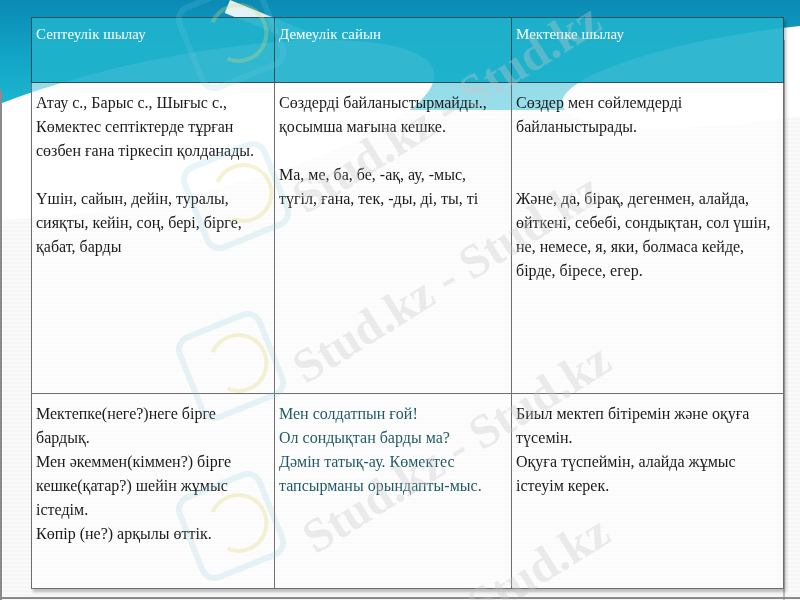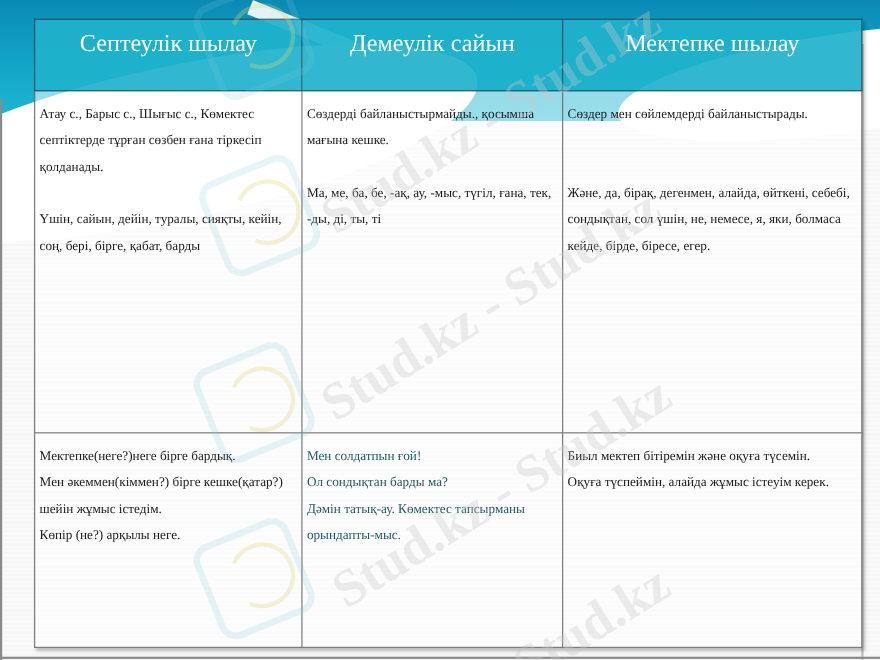--- a/index.html
+++ b/index.html
@@ -79,33 +79,33 @@
       table-layout: fixed;
       box-shadow: 2px 3px 3px rgba(0,0,0,0.25);
     }
     table.grammar col.c1 { width: 243px; }
     table.grammar col.c2 { width: 237px; }
     table.grammar col.c3 { width: 272px; }
     table.grammar th {
       background: rgba(32, 178, 204, 0.92);
       color: #ffffff;
       font-weight: normal;
-      font-size: 22px;
-      text-align: center;
+      font-size: 15px;
+      text-align: left;
       vertical-align: top;
       padding: 8px 4px 0 4px;
       height: 56px;
       border: 1px solid #2f4f5a;
     }
     table.grammar td {
       background: rgba(255,255,255,0.55);
       border: 1px solid #6e6e6e;
       vertical-align: top;
       padding: 8px 4px 4px 4px;
-      font-size: 12px;
+      font-size: 16px;
       line-height: 24px;
       color: #1a1a1a;
     }
     td .para { display: block; }
     td .gap { display: block; height: 24px; }
     td .italic { }
     td .teal { color: #1f5a66; }
     tr.r1 td { height: 298px; }
     tr.r2 td { height: 182px; }
     .watermark {
@@ -177,21 +177,21 @@
           <span class="para">Сөздер  мен  сөйлемдерді байланыстырады.</span>
           <span class="gap"></span>
           <span class="gap"></span>
           <span class="para italic">Және, да,  бірақ,  дегенмен, алайда,  өйткені,  себебі, сондықтан,  сол үшін, не, немесе, я, яки, болмаса кейде, бірде,  біресе, егер.</span>
         </td>
       </tr>
       <tr class="r2">
         <td class="italic">
           <span class="para italic">Мектепке(неге?)неге бірге  бардық.</span>
           <span class="para italic">Мен әкеммен(кіммен?) бірге  кешке(қатар?) шейін жұмыс істедім.</span>
-          <span class="para italic">Көпір (не?) арқылы  неге.</span>
+          <span class="para italic">Көпір (не?) арқылы  өттік.</span>
         </td>
         <td>
           <span class="para italic teal">Мен солдатпын ғой!</span>
           <span class="para italic teal">Ол сондықтан барды  ма?</span>
           <span class="para italic teal">Дәмін  татық-ау. Көмектес тапсырманы орындапты-мыс.</span>
         </td>
         <td>
           <span class="para italic">Биыл мектеп бітіремін және оқуға түсемін.</span>
           <span class="para italic">Оқуға түспеймін, алайда жұмыс істеуім керек.</span>
         </td>

